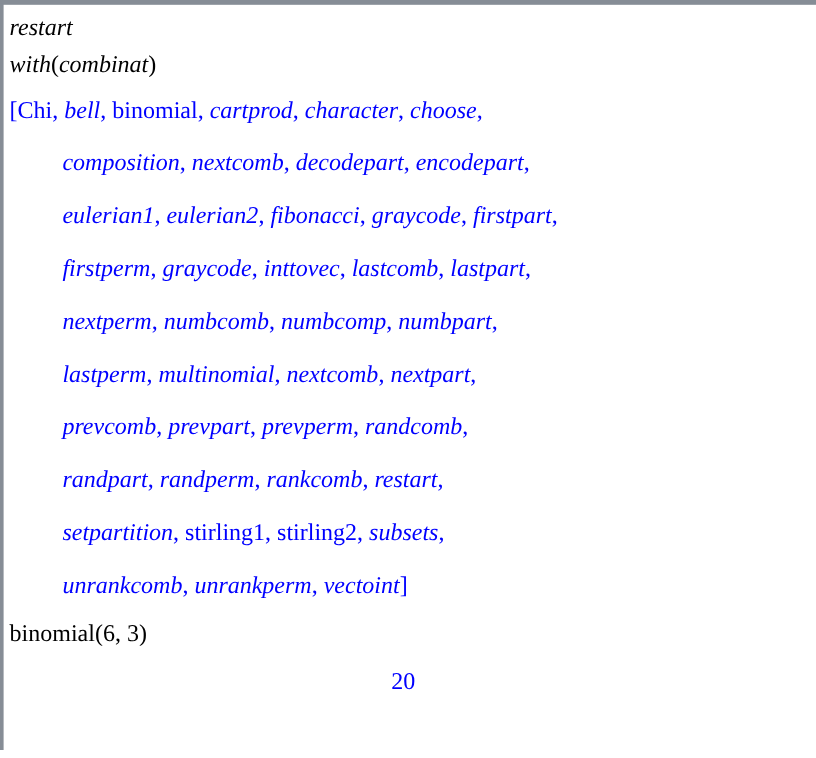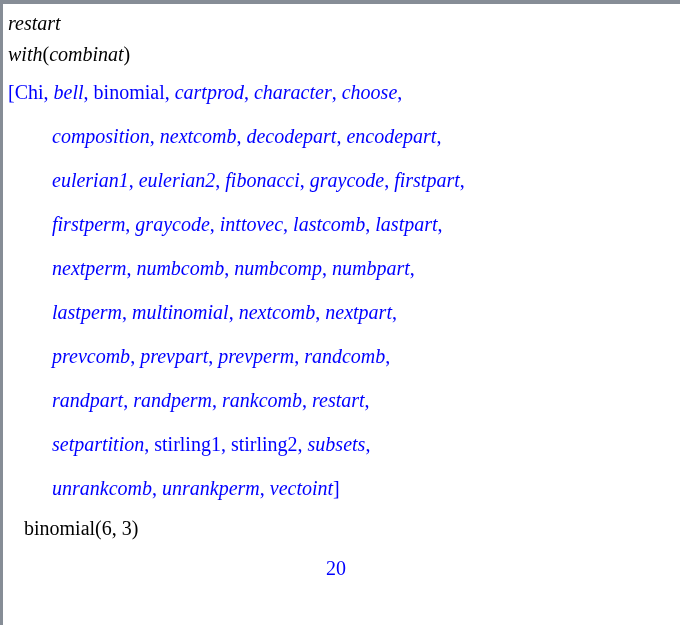--- a/index.html
+++ b/index.html
@@ -23,21 +23,21 @@
   .content {
     position: absolute; top: 8px; left: 8px; right: 0;
   }
   .line {
     white-space: nowrap;
     font-size: 20px;
   }
   .role-input  { color: var(--input-color, #000000); }
   .role-output { color: var(--output-color, #0000ff); }
   .h31 { height: 31px; line-height: 31px; }
-  .h36 { height: 36px; line-height: 36px; margin-left: 16px; }
+  .h36 { height: 36px; line-height: 36px; }
   .h44 { height: 44px; line-height: 44px; }
   .indent { padding-left: 44px; }
   .center { text-align: center; padding-right: 16px; }
   .tok-i { font-style: italic; }
   .tok-r { font-style: normal; }
 </style>
 </head>
 <body style="--border: #868d96; --input-color: #000000; --output-color: #0000ff; background: rgb(255, 255, 255);">
 
 <div class="top-border"></div>

